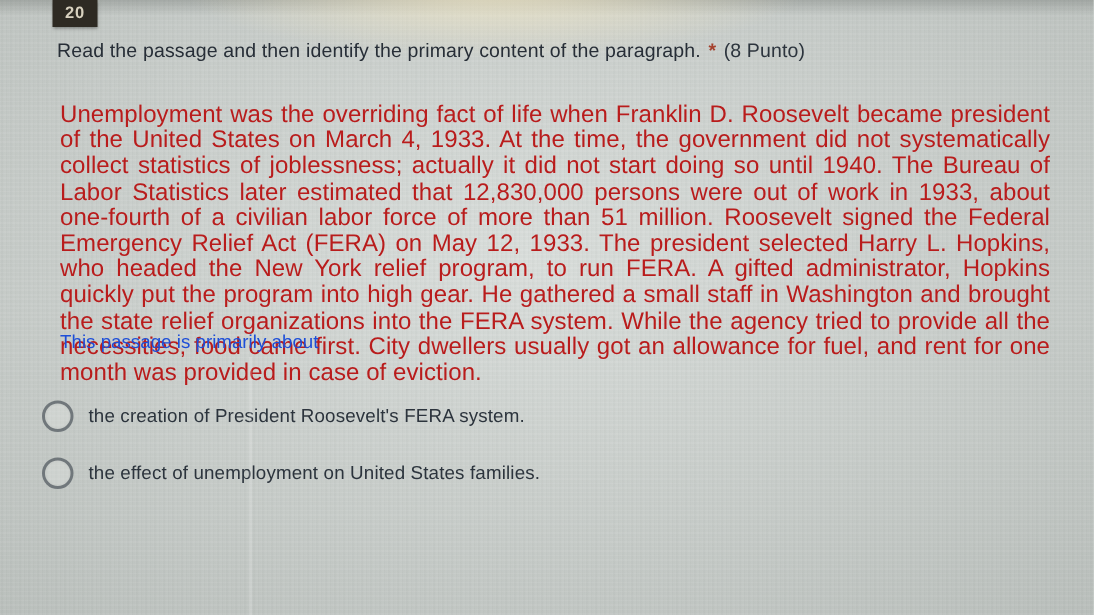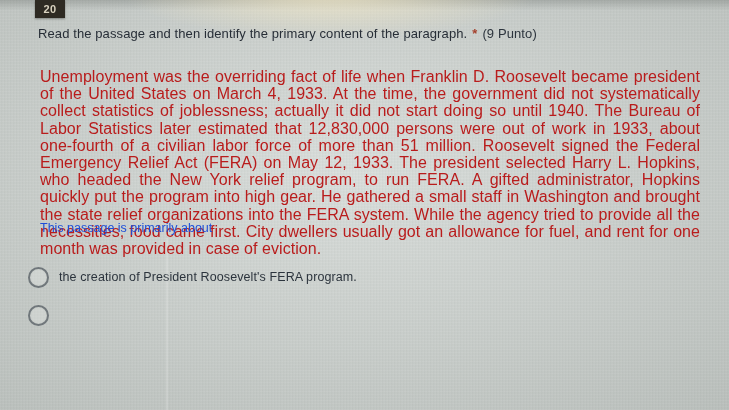--- a/index.html
+++ b/index.html
@@ -77,37 +77,38 @@
 </head>
 <body>
 
 <div class="screen">
 
   <div class="badge">
     <span>20</span>
   </div>
 
   <div class="question">
-    <span>Read the passage and then identify the primary content of the paragraph.</span><span class="req">*</span><span class="points">(9 Punto)</span>
+    <span>Read the passage and then identify the primary content of the paragraph.</span><span class="req">*</span><span class="points">(8 Punto)</span>
   </div>
 
   <div class="passage">Unemployment was the overriding fact of life when Franklin D. Roosevelt became president of the United States on March 4, 1933. At the time, the government did not systematically collect statistics of joblessness; actually it did not start doing so until 1940. The Bureau of Labor Statistics later estimated that 12,830,000 persons were out of work in 1933, about one-fourth of a civilian labor force of more than 51 million. Roosevelt signed the Federal Emergency Relief Act (FERA) on May 12, 1933. The president selected Harry L. Hopkins, who headed the New York relief program, to run FERA. A gifted administrator, Hopkins quickly put the program into high gear. He gathered a small staff in Washington and brought the state relief organizations into the FERA system. While the agency tried to provide all the necessities, food came first. City dwellers usually got an allowance for fuel, and rent for one month was provided in case of eviction.</div>
 
   <div class="prompt">This passage is primarily about</div>
 
   <div class="options">
 
     <div class="option">
       <span class="radio"></span>
-      <span class="option-label">the creation of President Roosevelt's FERA program.</span>
+      <span class="option-label">the creation of President Roosevelt's FERA system.</span>
     </div>
 
 
 
     <div class="option">
       <span class="radio"></span>
+      <span class="option-label">the effect of unemployment on United States families.</span>
     </div>
 
   </div>
 
   <div class="sheen"></div>
 
 </div>
 
 </body></html>

